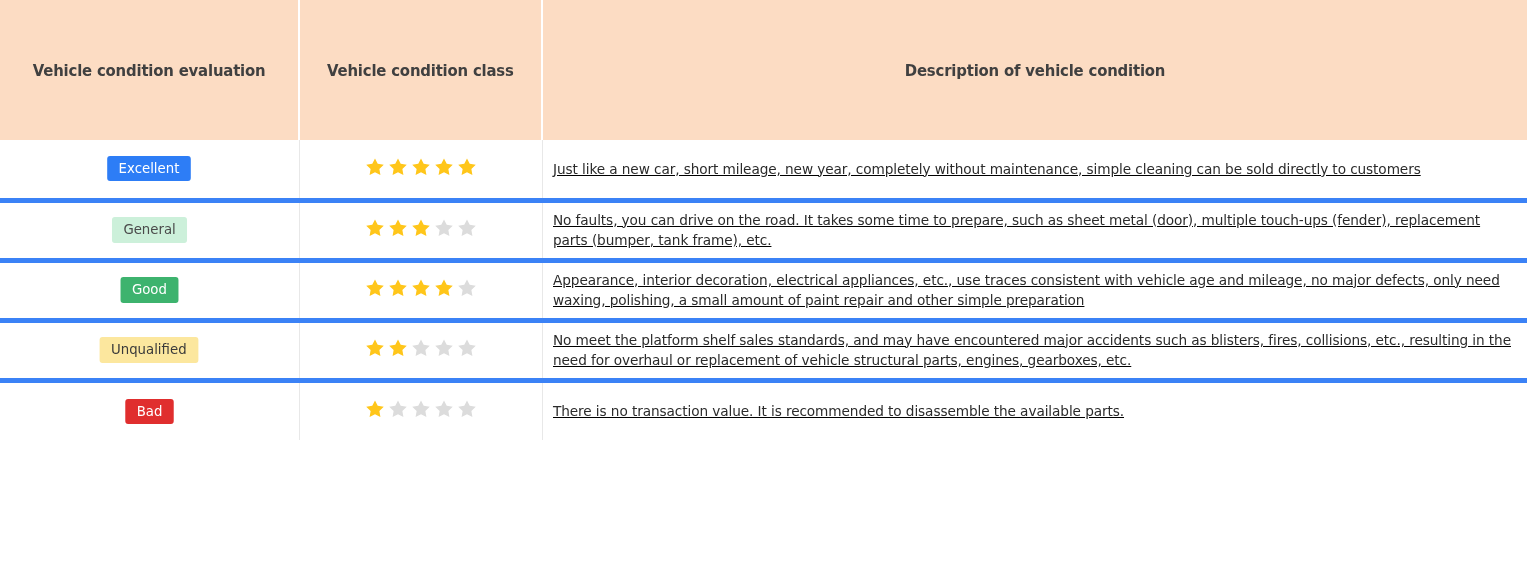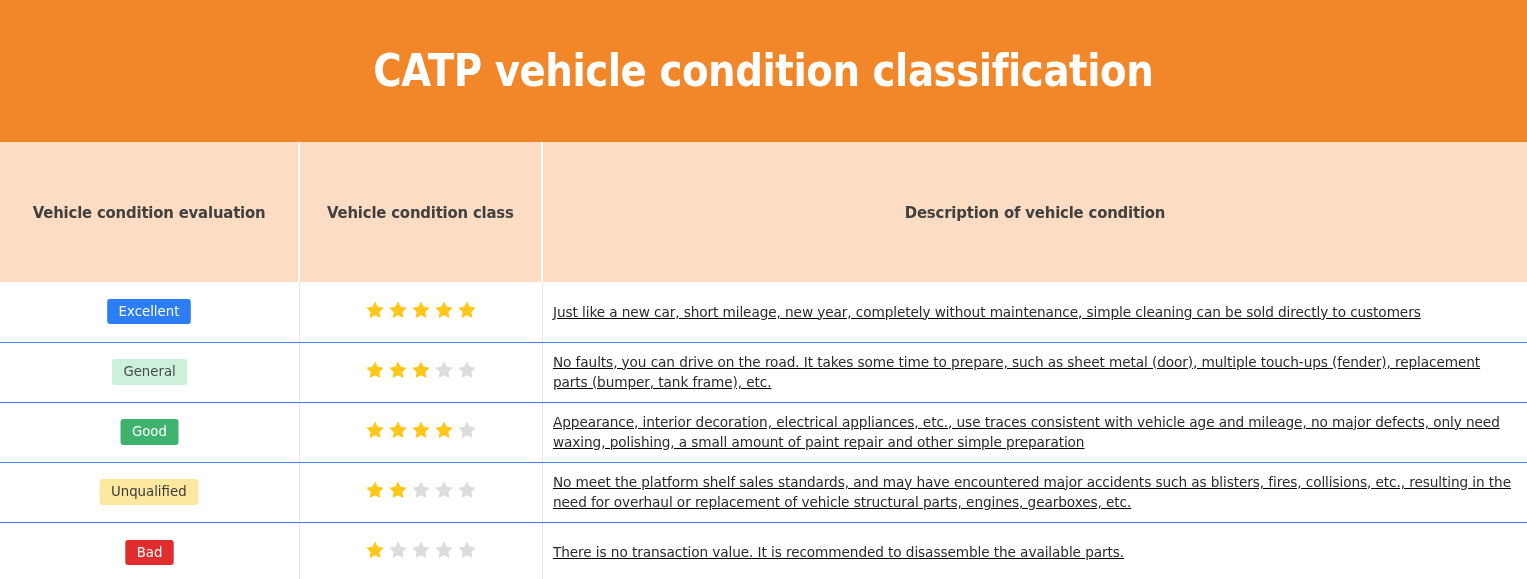--- a/index.html
+++ b/index.html
@@ -64,21 +64,21 @@
     vertical-align: middle;
     padding: 0 14px;
     box-sizing: border-box;
     border-right: 2px solid #FFFFFF;
     letter-spacing: -0.2px;
   }
   thead th.last { border-right: none; }
   thead th .hdr-inner { transform: scaleX(0.93); transform-origin: center; display: inline-block; }
 
   tbody td {
-    border-bottom: 1px solid #3b82f6;
+    border-bottom: 5px solid #3b82f6;
     border-right: 1px solid #E8E8E8;
     height: 60px;
     box-sizing: border-box;
     vertical-align: middle;
     background: #ffffff;
   }
   tbody td.desc { border-right: none; padding: 0 8px 0 10px; text-decoration: underline; }
   tbody tr:last-child td { border-bottom: none; }
 
   .cell-center {
@@ -116,23 +116,20 @@
     transform: scaleX(0.955);
     transform-origin: left center;
     width: 104.5%;
   }
 </style>
 </head>
 <body>
 
 <div class="page">
 
-  <div class="banner">
-    <div class="banner-title">CATP vehicle condition classification</div>
-  </div>
 
   <table class="table">
     <colgroup>
       <col class="c1">
         <col class="c2">
         <col class="c3">
     </colgroup>
     <thead>
       <tr>
         <th>

